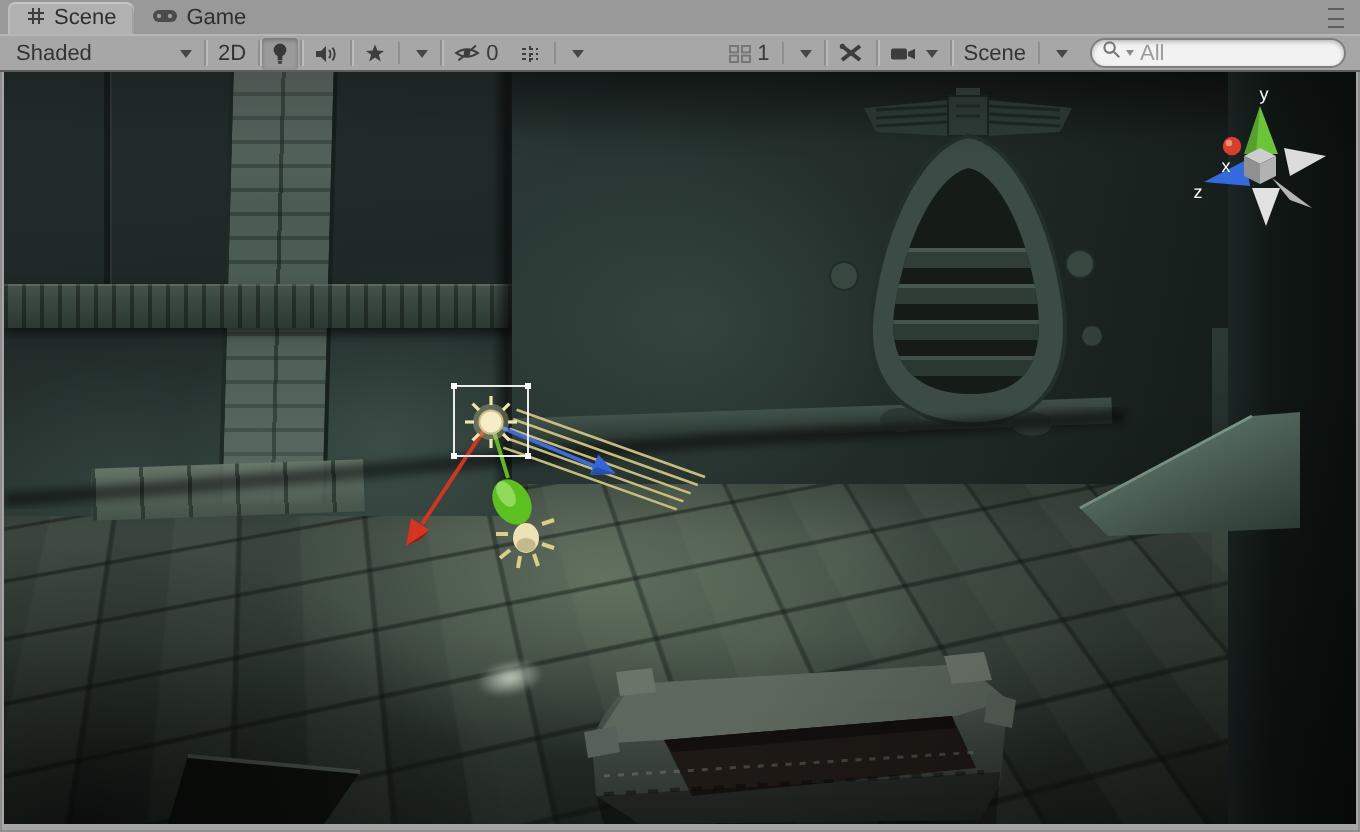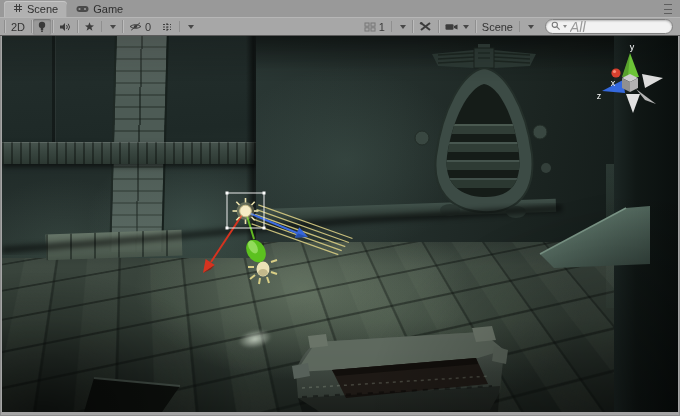--- a/index.html
+++ b/index.html
@@ -28,21 +28,21 @@
               border-top:4px solid #474747;margin-left:2px;}
   .minisep{width:1px;height:11px;background:#8f8f8f;margin:0 3px;}
   .tb svg{display:block;}
   .count{font-size:11px;color:#3a3a3a;}
   .right-cluster{margin-left:auto;display:flex;align-items:center;}
   .faded{opacity:.45;}
   .search{width:128px;height:15px;border:1px solid #7e7e7e;border-radius:8px;background:#f2f2f2;
           display:flex;align-items:center;padding:0 5px;margin-left:6px;margin-right:4px;
           box-shadow:inset 0 1px 2px rgba(0,0,0,.25);}
   .search input{flex:1;min-width:0;border:none;outline:none;background:transparent;
-                font-size:14px;font-family:"Liberation Sans",sans-serif;color:#444;padding:0 0 0 3px;font-style:italic;}
+                font-size:11px;font-family:"Liberation Sans",sans-serif;color:#444;padding:0 0 0 3px;}
   .search input::placeholder{color:#9b9b9b;}
   
   .viewport{position:absolute;left:2px;top:36px;width:676px;height:376px;background:#141b1a;
             overflow:hidden;}
   .layer{position:absolute;}
   #wallL{left:0;top:0;width:254px;height:222px;background:
       radial-gradient(150px 110px at 190px 185px, rgba(95,125,115,.33), transparent 70%),
       radial-gradient(120px 90px at 60px 205px, rgba(80,105,95,.22), transparent 70%),
       linear-gradient(175deg,#242f2d 0%,#1e2927 45%,#27322f 75%,#2d3a35 100%);}
   #jointL{left:50px;top:0;width:3px;height:108px;background:rgba(0,0,0,.35);
@@ -116,20 +116,24 @@
       <span>Game</span>
     </div>
     <div class="pane-menu">
         <i></i>
         <i></i>
         <i></i>
       </div>
   </div>
 
   <div class="toolbar">
+    <div class="tb" style="width:98px;justify-content:space-between;">
+      <span>Shaded</span>
+      <span class="arrow-down"></span>
+    </div>
     <div class="sep"></div>
     <div class="tb">
       <span>2D</span>
     </div>
     <div class="sep"></div>
     <div class="tb pressed">
       <span>
         <svg width="8" height="12" viewBox="0 0 8 12">
             <circle cx="4" cy="4" r="3.2" fill="#383838"></circle>
             <rect x="2.8" y="6.9" width="2.4" height="2.2" fill="#383838"></rect>

